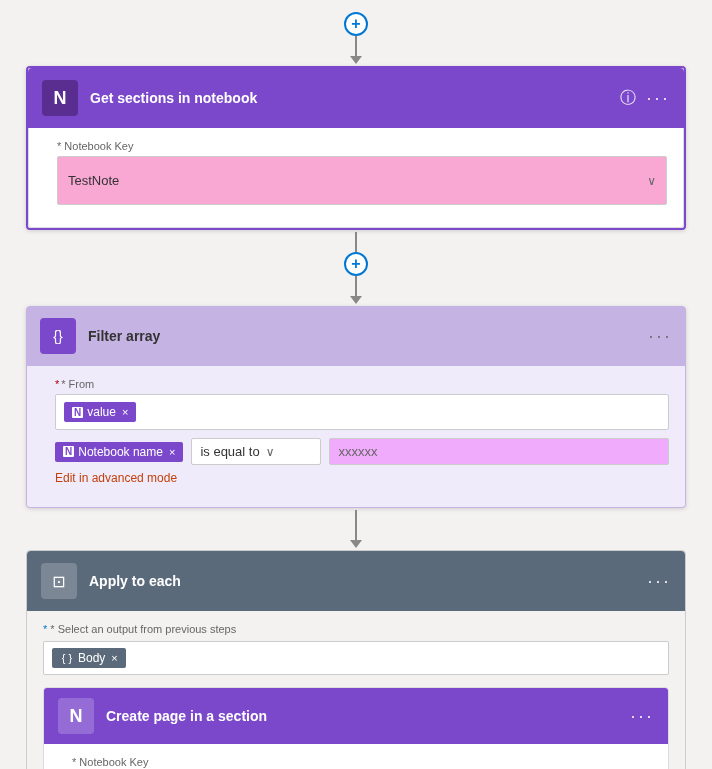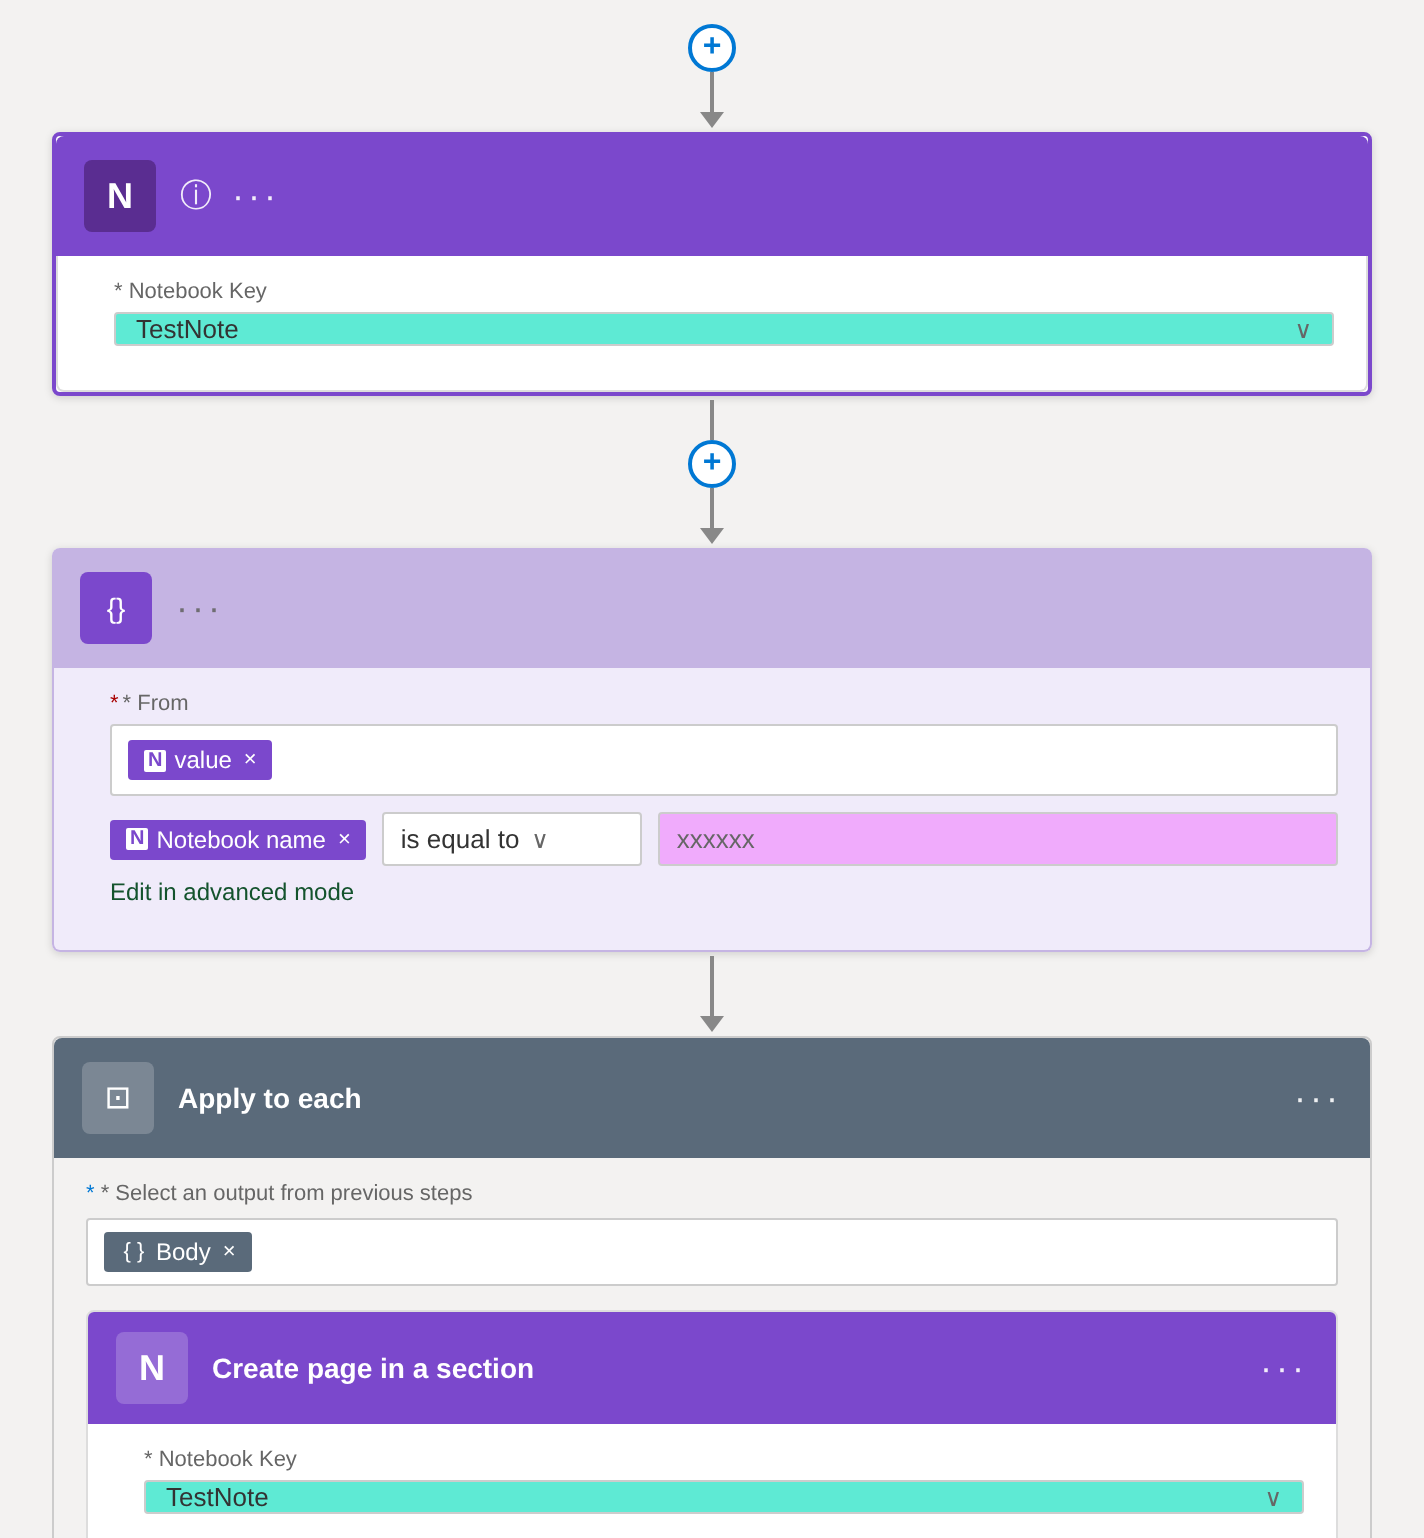--- a/index.html
+++ b/index.html
@@ -157,25 +157,25 @@
     }
 
     .field-label .required {
       color: #a80000;
       margin-right: 2px;
     }
 
     .field-input {
       border: 1px solid #ccc;
       border-radius: 2px;
-      padding: 0 10px;
+      padding: 16px 10px;
       width: 100%;
       font-size: 13px;
       color: #333;
-      background: #5eead4;
+      background: #f9a8d4;
       display: flex;
       align-items: center;
       justify-content: space-between;
     }
 
     .field-dropdown {
       cursor: pointer;
     }
 
     .dropdown-chevron {
@@ -240,21 +240,21 @@
     .filter-value {
       border: 1px solid #ccc;
       border-radius: 2px;
       padding: 5px 8px;
       background: #f0abfc;
       flex: 1;
       color: #666;
     }
 
     .edit-advanced {
-      color: #14532d;
+      color: #c2410c;
       font-size: 12px;
       margin-top: 6px;
       cursor: pointer;
     }
 
     
     .apply-card {
       width: 660px;
       border-radius: 4px;
       background: #f3f2f1;
@@ -352,20 +352,21 @@
     <div class="connector-plus">+</div>
     <div class="connector-line"></div>
     <div class="connector-arrowhead"></div>
   </div>
 
   <div class="card" style="border: 2px solid #7B48CC;">
     <div class="card-header card-header-purple">
       <div class="card-icon card-icon-onenote-inner">
         <span class="onenote-icon">N</span>
       </div>
+      <span class="card-title">Get sections in notebook</span>
       <div class="card-actions">
         <span class="card-info-btn">ⓘ</span>
         <span class="card-more-btn">···</span>
       </div>
     </div>
     <div class="card-body">
       <div class="field-row">
         <div class="field-label">
           <span>* Notebook Key</span>
         </div>
@@ -382,20 +383,21 @@
     <div class="connector-plus">+</div>
     <div class="connector-line"></div>
     <div class="connector-arrowhead"></div>
   </div>
 
   <div class="card">
     <div class="card-header card-header-light-purple">
       <div class="card-icon" style="background:#7B48CC;">
         <span class="filter-icon">{}</span>
       </div>
+      <span class="card-title" style="color:#333;">Filter array</span>
       <div class="card-actions">
         <span class="card-more-btn" style="color:#666;">···</span>
       </div>
     </div>
     <div class="card-body card-body-purple-light">
       <div class="field-row">
         <div class="field-label">
           <span class="required">*</span><span>* From</span>
         </div>
         <div class="filter-from-row">

